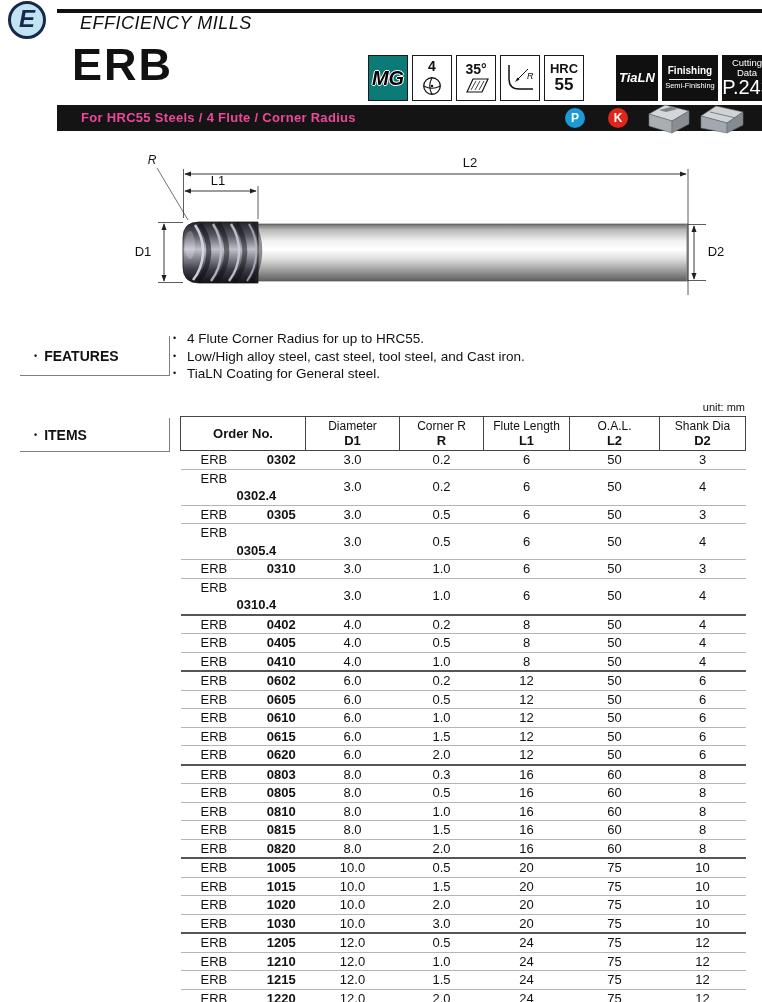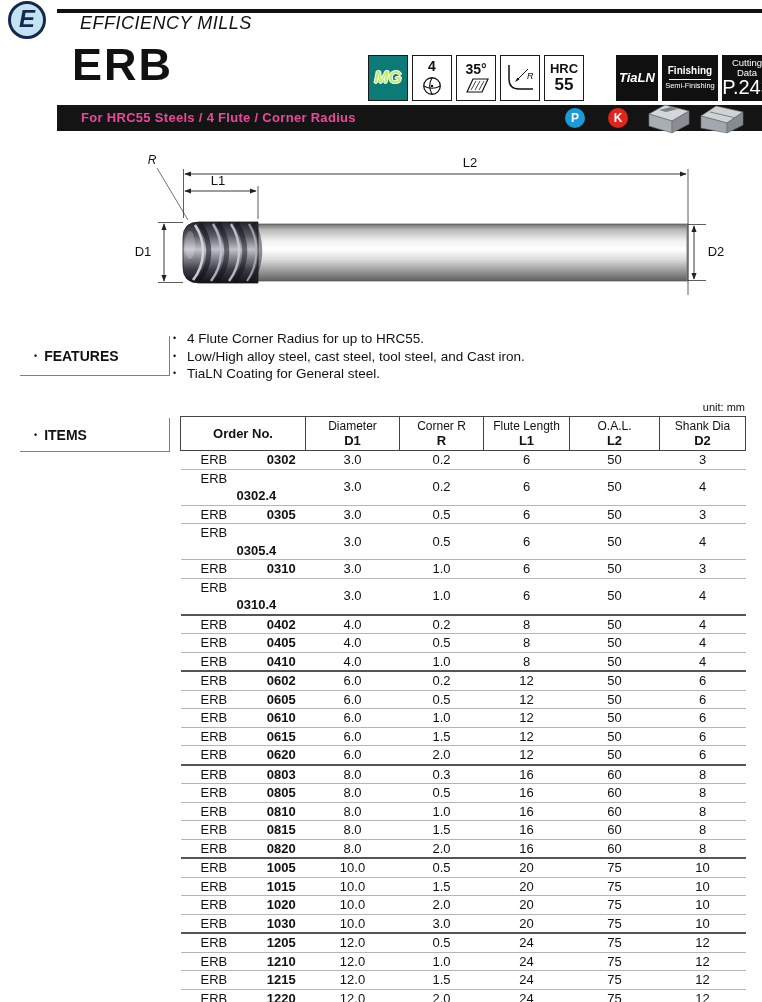--- a/index.html
+++ b/index.html
@@ -15,21 +15,21 @@
   .series-title{position:absolute;left:80px;top:13px;font-size:18px;font-weight:normal;
                 font-style:italic;letter-spacing:.5px;text-align:center;}
   .product-code{position:absolute;left:72px;top:42px;font-size:45px;font-weight:bold;
                 letter-spacing:2px;line-height:1;}
 
   
   .badges-row{position:absolute;left:368px;top:55px;height:46px;display:flex;gap:4px;align-items:stretch;}
   .badge{box-sizing:border-box;border:1px solid #1a1a1a;background:#fff;display:flex;
          flex-direction:column;align-items:center;justify-content:center;line-height:1.05;}
   .badge.mg{width:40px;background:#0c7a77;}
-  .mg-text{font-weight:bold;font-style:italic;font-size:17px;color:#bef264;
+  .mg-text{font-weight:bold;font-style:italic;font-size:20px;color:#000000;
            text-shadow:-1px 0 #fff,1px 0 #fff,0 -1px #fff,0 1px #fff;}
   .badge.flute{width:40px;gap:1px;}
   .b-top{font-weight:bold;font-size:14px;}
   .badge.helix{width:40px;gap:1px;}
   .badge.radius{width:40px;}
   .badge.hrc{width:40px;}
   .hrc-top{font-weight:bold;font-size:13px;}
   .hrc-val{font-weight:bold;font-size:17px;}
   .badge.dark{background:#101010;color:#fff;border-color:#101010;}
   .badge.tialn{width:42px;margin-left:28px;}

